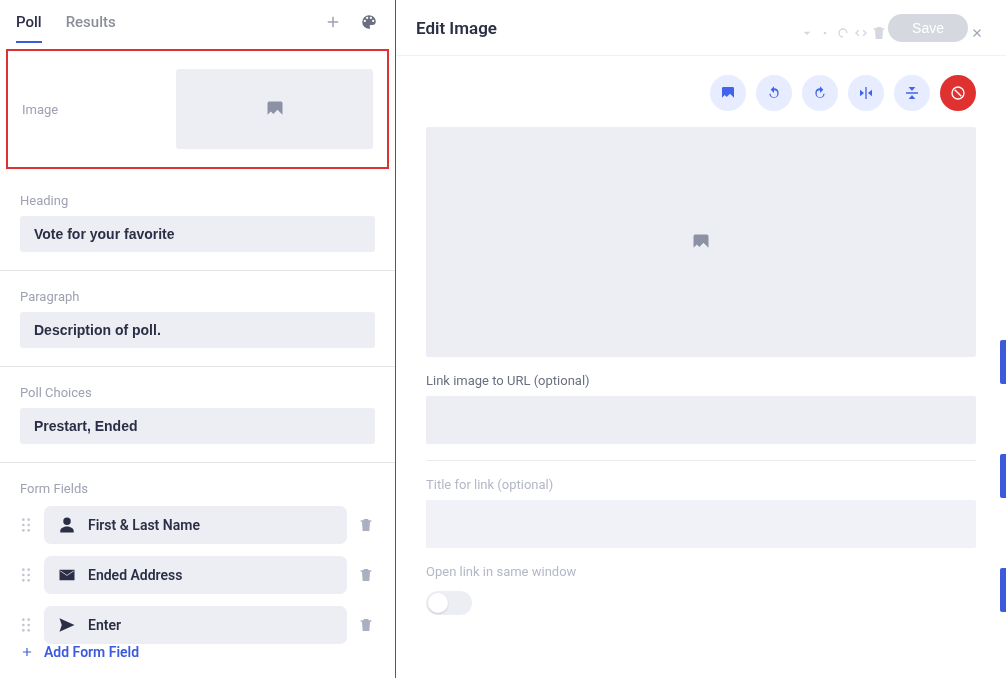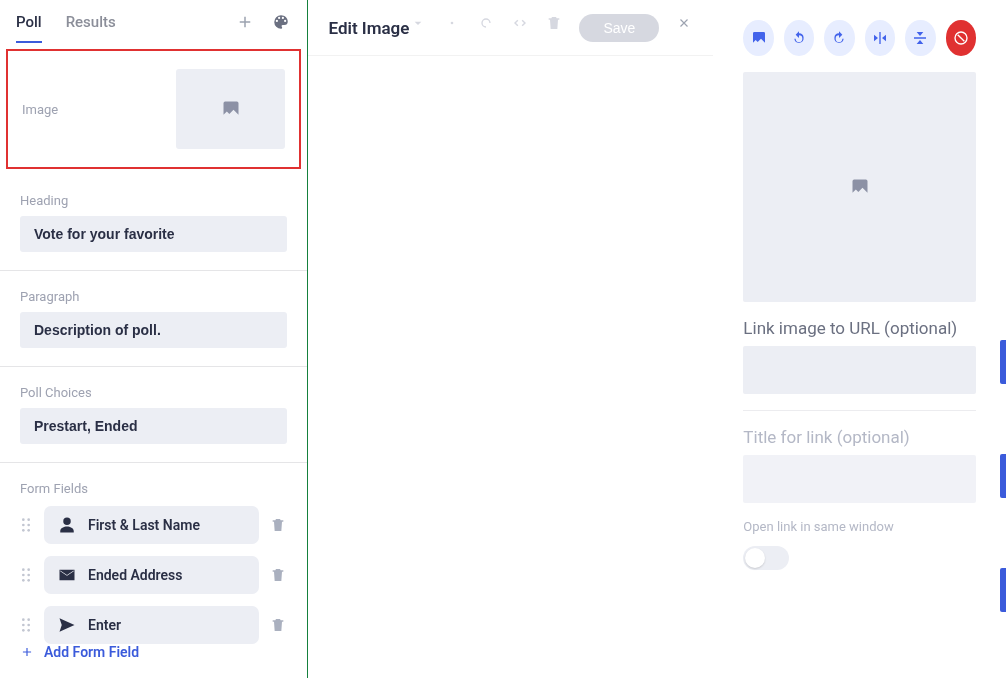--- a/index.html
+++ b/index.html
@@ -150,37 +150,37 @@
     font-size: 14px;
     margin-top: 0;
     cursor: pointer;
   }
   .add-form-field svg { width: 14px; height: 14px; fill: currentColor; }
 
   
   .right-panel {
     flex: 1;
     display: flex;
-    flex-direction: row;
+    flex-direction: column;
     position: relative;
   }
   .right-header {
     display: flex;
     align-items: center;
     padding: 10px 20px;
     height: 55px;
     box-shadow: 0 1px 0 rgba(0,0,0,0.05);
   }
   .right-title {
     font-size: 17px;
     font-weight: 600;
     color: #2A2F45;
   }
   .right-header-spacer { flex: 1; }
-  .right-header-actions { display: flex; align-items: flex-start; gap: 16px; }
+  .right-header-actions { display: flex; align-items: flex-end; }
   .ghost-icon {
     width: 18px; height: 18px;
     display: inline-flex; align-items: center; justify-content: center;
     color: #d6d8e0;
     cursor: pointer;
   }
   .ghost-icon svg { width: 16px; height: 16px; fill: currentColor; }
   .save-btn {
     background: #d6d8e0;
     color: #fff;
@@ -237,21 +237,21 @@
     background: #eceef4;
     border-radius: 2px;
     display: flex;
     align-items: center;
     justify-content: center;
     margin-bottom: 16px;
   }
   .big-image-placeholder svg { width: 20px; height: 20px; fill: #8c91a5; }
 
   .right-field-label {
-    font-size: 17px;
+    font-size: 13px;
     color: #6b7081;
     margin-bottom: 8px;
     display: block;
   }
   .right-field-label.muted { color: #b4b8c6; }
   .right-input {
     width: 100%;
     background: #eceef4;
     border: none;
     border-radius: 2px;

